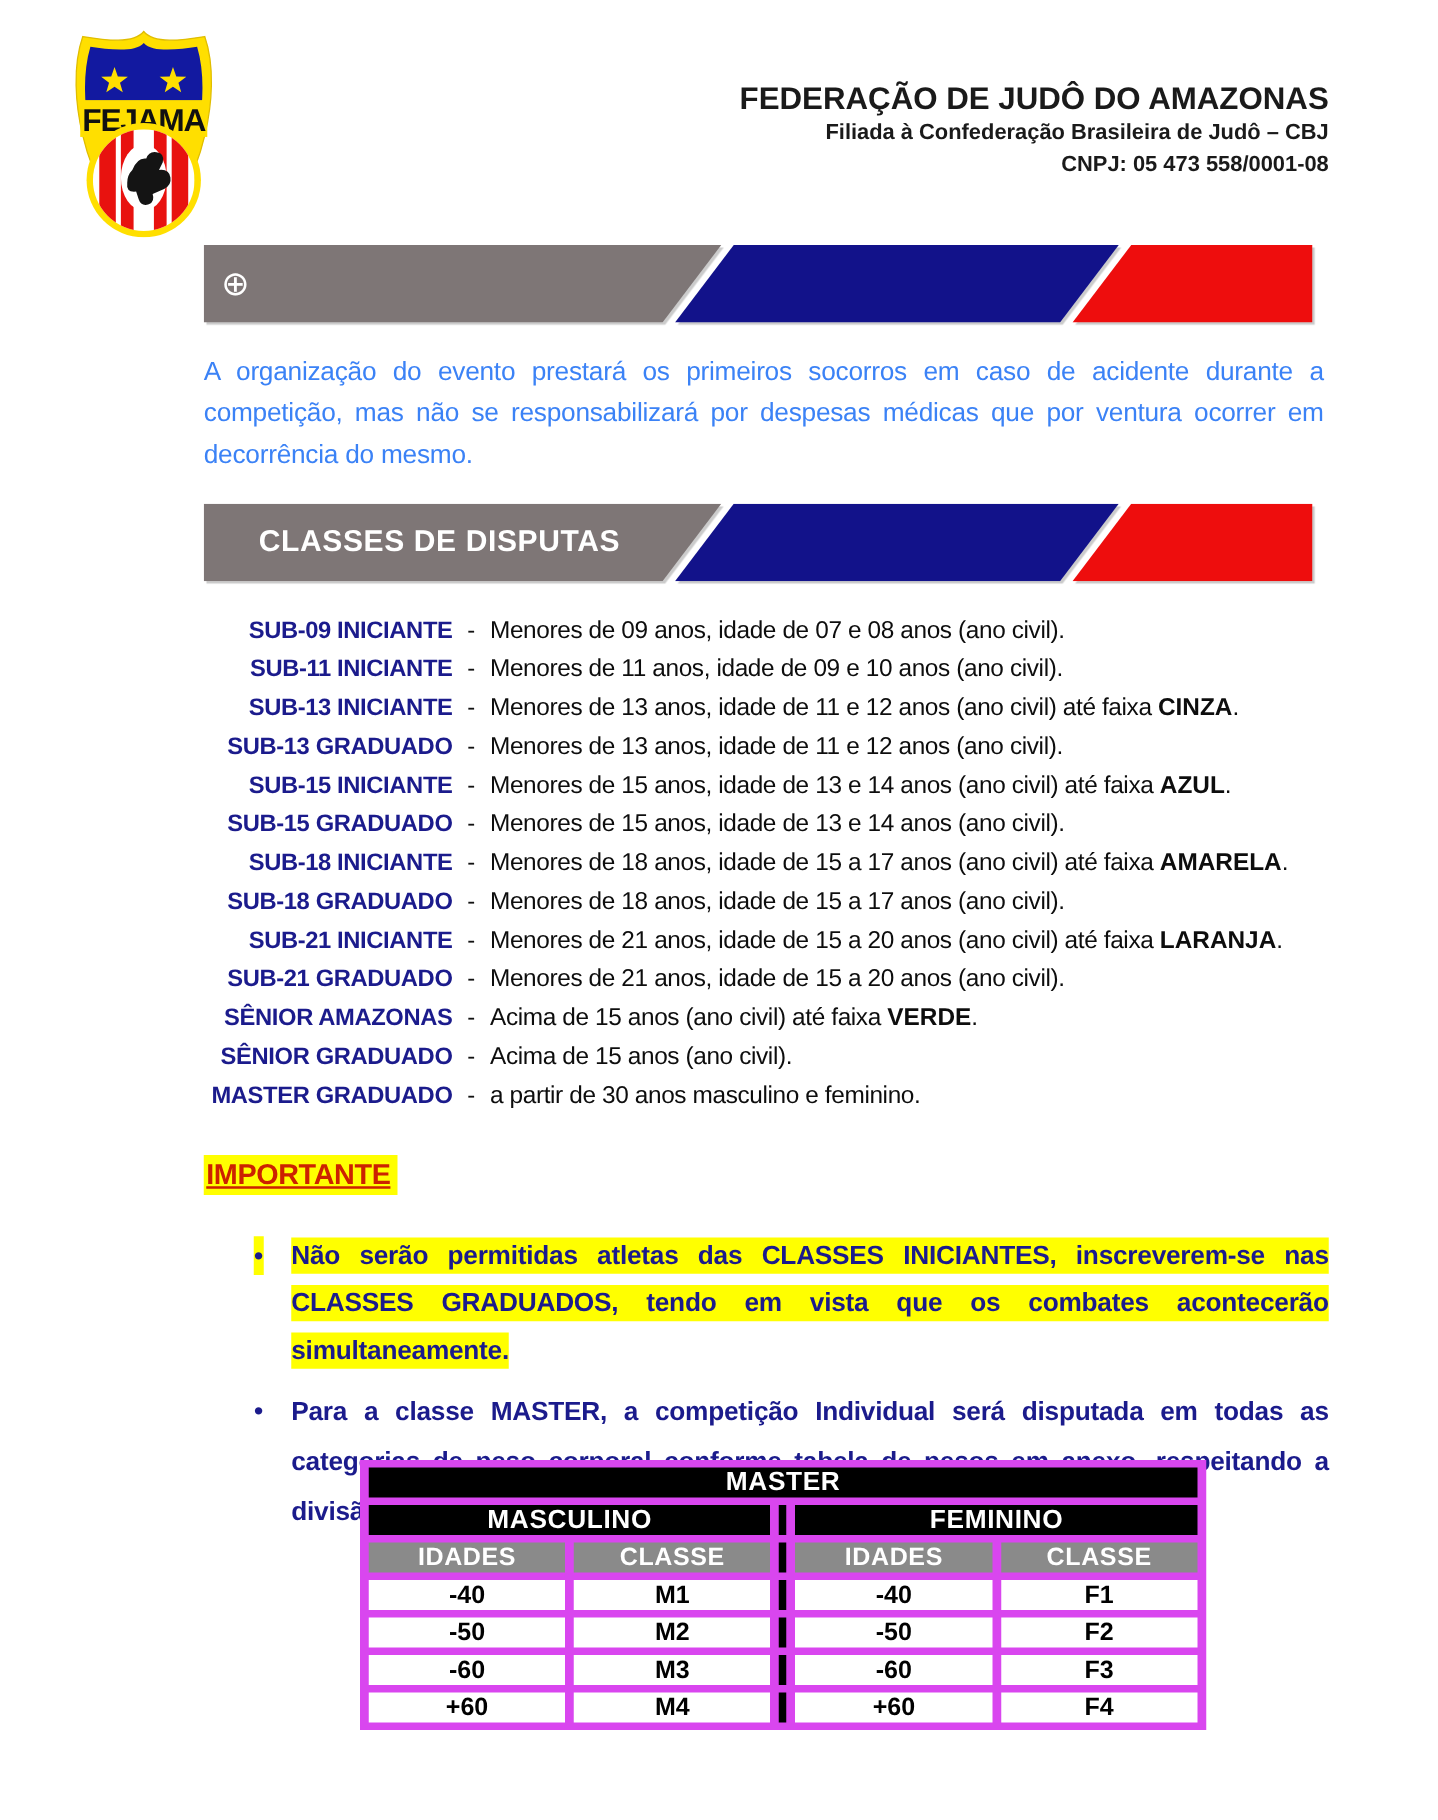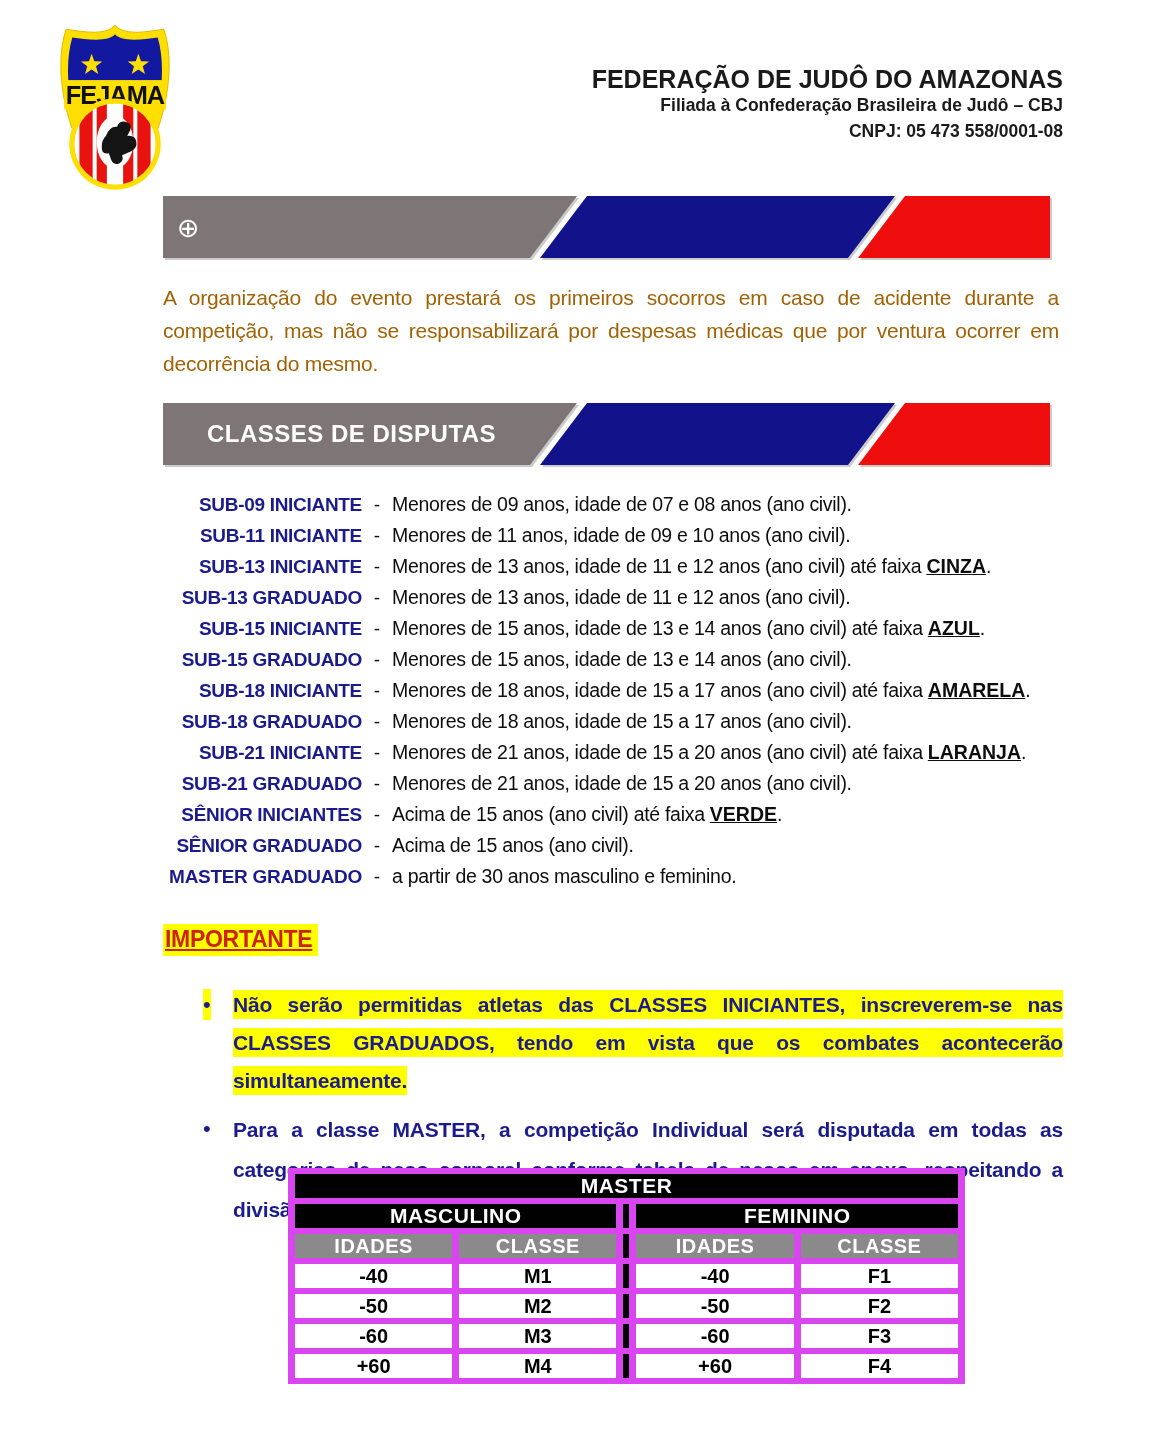--- a/index.html
+++ b/index.html
@@ -18,29 +18,29 @@
   .banner { position:absolute; left:163px; width:887px; height:62px; filter:drop-shadow(2px 2px 0 rgba(140,140,140,.45)); }
   .banner svg { position:absolute; inset:0; width:100%; height:100%; }
   .banner-overlay { position:absolute; inset:0; display:flex; align-items:center; padding-left:14px; gap:10px; }
   .banner-overlay.indent { padding-left:44px; }
   .banner-title { color:#fff; font-weight:bold; font-size:24px; letter-spacing:.5px; white-space:nowrap; }
   .med-icon { color:#fff; font-size:27px; line-height:1; font-family:"DejaVu Sans", sans-serif; }
   #banner1 { top:196px; }
   #banner2 { top:403px; }
 
   
-  .intro { position:absolute; left:163px; top:281px; width:896px; font-size:21px; line-height:33px; text-align:justify; color:#a16207; letter-spacing:-0.2px; }
+  .intro { position:absolute; left:163px; top:281px; width:896px; font-size:21px; line-height:33px; text-align:justify; color:#3b82f6; letter-spacing:-0.2px; }
 
   
   .classes { position:absolute; left:163px; top:489px; width:900px; }
   .class-row { display:flex; line-height:31px; }
   .class-name { width:199px; text-align:right; font-weight:bold; color:#1b1b8c; font-size:19px; letter-spacing:-0.3px; white-space:nowrap; }
   .class-dash { width:30px; text-align:center; color:#111; font-size:19px; }
   .class-desc { flex:1; font-size:19.5px; letter-spacing:-0.3px; color:#0d0d0d; white-space:nowrap; }
-  .class-desc b { letter-spacing:0;text-decoration:underline; }
+  .class-desc b { letter-spacing:0; }
 
   
   .important-label { position:absolute; left:163px; top:924px; background:#ffff00; color:#cc2200; font-size:23px; font-weight:bold; padding:2px 6px 3px 2px; text-decoration:underline; letter-spacing:-0.3px; }
 
   .bullet { position:absolute; left:163px; width:900px; display:flex; }
   .bullet .dot { width:70px; padding-left:40px; font-size:22px; color:#1b1b8c; line-height:38px; }
   .bullet .btext { flex:1; color:#1b1b8c; font-weight:bold; font-size:21px; line-height:38px; text-align:justify; letter-spacing:-0.2px; }
   #bullet1 { top:986px; }
   #bullet1 .dot span, #bullet1 .btext span { background:#ffff00; padding:3px 0; box-decoration-break:clone; -webkit-box-decoration-break:clone; }
   #bullet2 { top:1110px; }
@@ -157,21 +157,21 @@
         <span class="class-name">SUB-21 INICIANTE</span>
         <span class="class-dash">-</span>
         <span class="class-desc"><span>Menores de 21 anos, idade de 15 a 20 anos (ano civil) até faixa </span><b>LARANJA</b><span>.</span></span>
       </div>
     <div class="class-row">
         <span class="class-name">SUB-21 GRADUADO</span>
         <span class="class-dash">-</span>
         <span class="class-desc"><span>Menores de 21 anos, idade de 15 a 20 anos (ano civil).</span><b></b><span></span></span>
       </div>
     <div class="class-row">
-        <span class="class-name">SÊNIOR INICIANTES</span>
+        <span class="class-name">SÊNIOR AMAZONAS</span>
         <span class="class-dash">-</span>
         <span class="class-desc"><span>Acima de 15 anos (ano civil) até faixa </span><b>VERDE</b><span>.</span></span>
       </div>
     <div class="class-row">
         <span class="class-name">SÊNIOR GRADUADO</span>
         <span class="class-dash">-</span>
         <span class="class-desc"><span>Acima de 15 anos (ano civil).</span><b></b><span></span></span>
       </div>
     <div class="class-row">
         <span class="class-name">MASTER GRADUADO</span>

